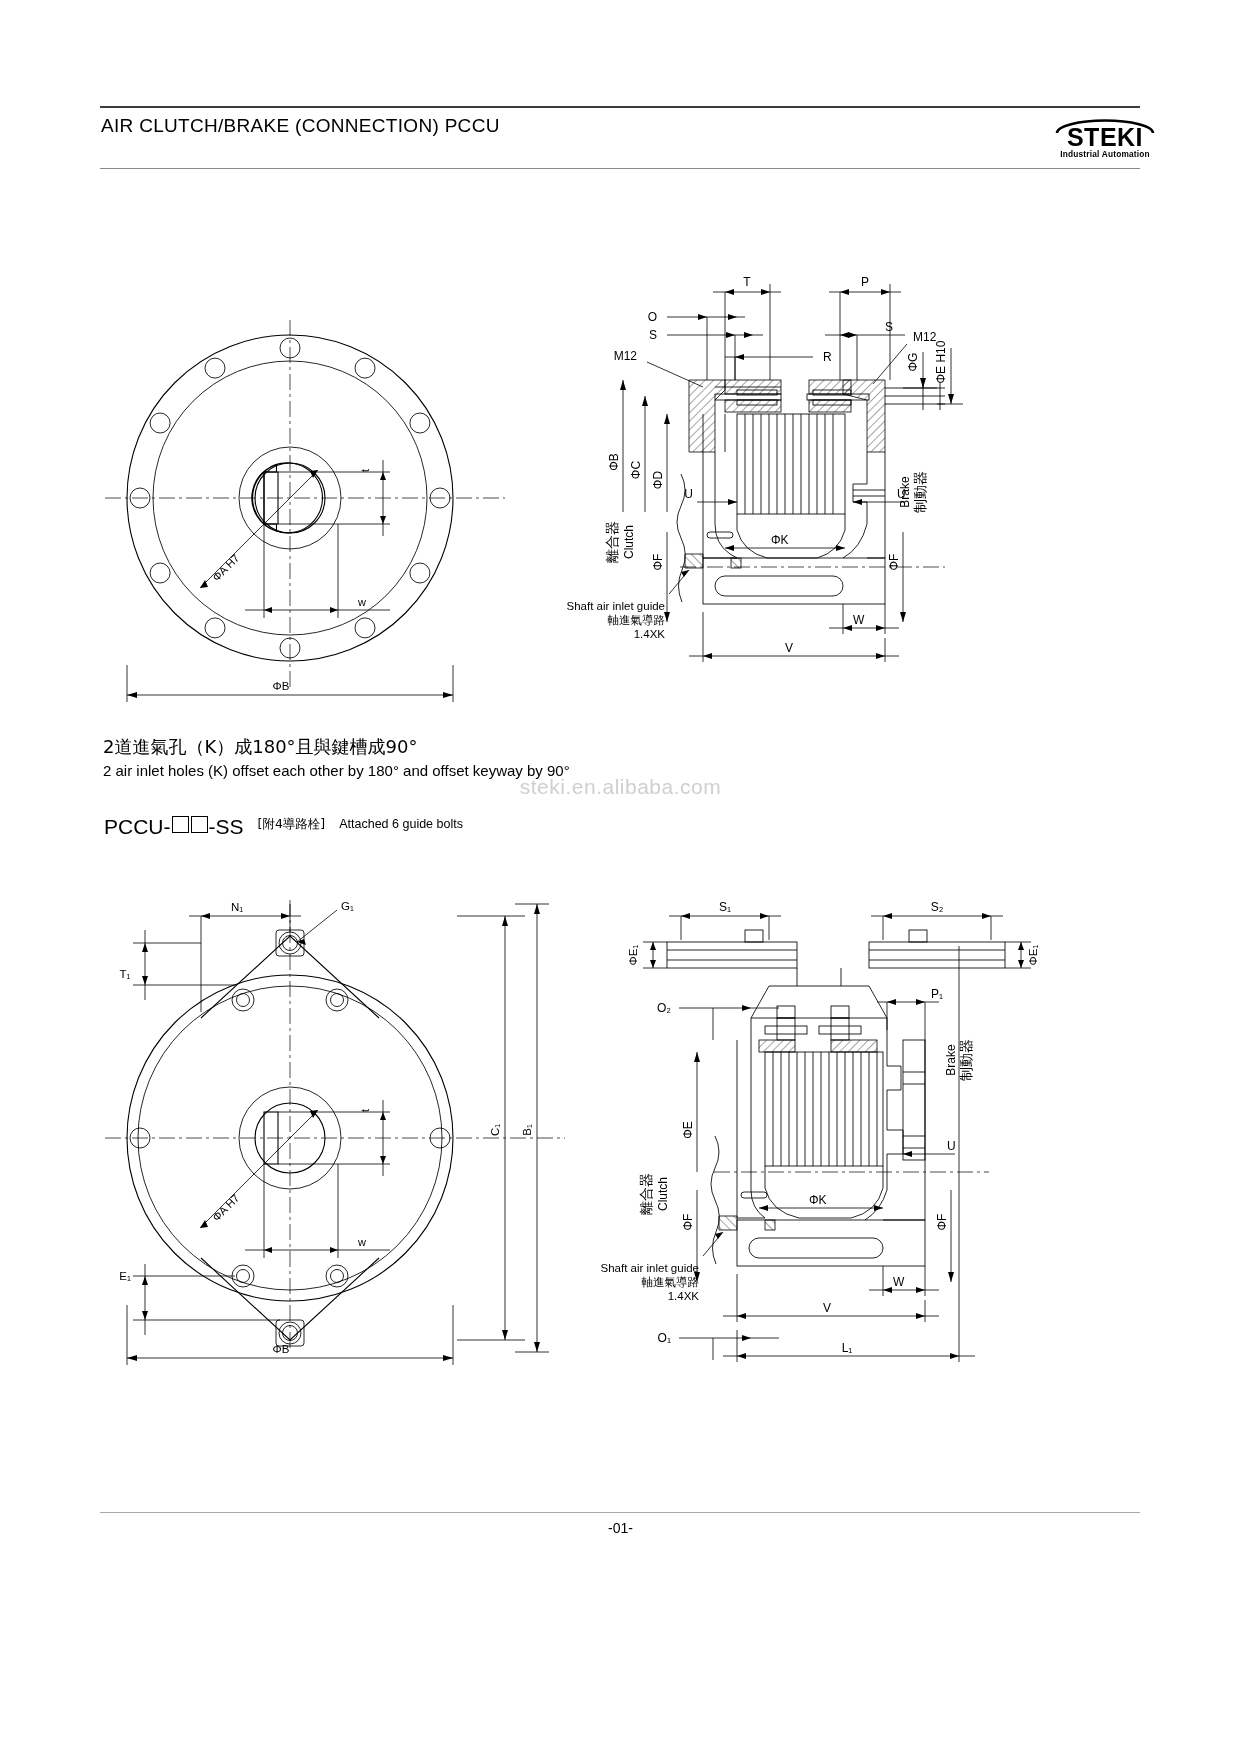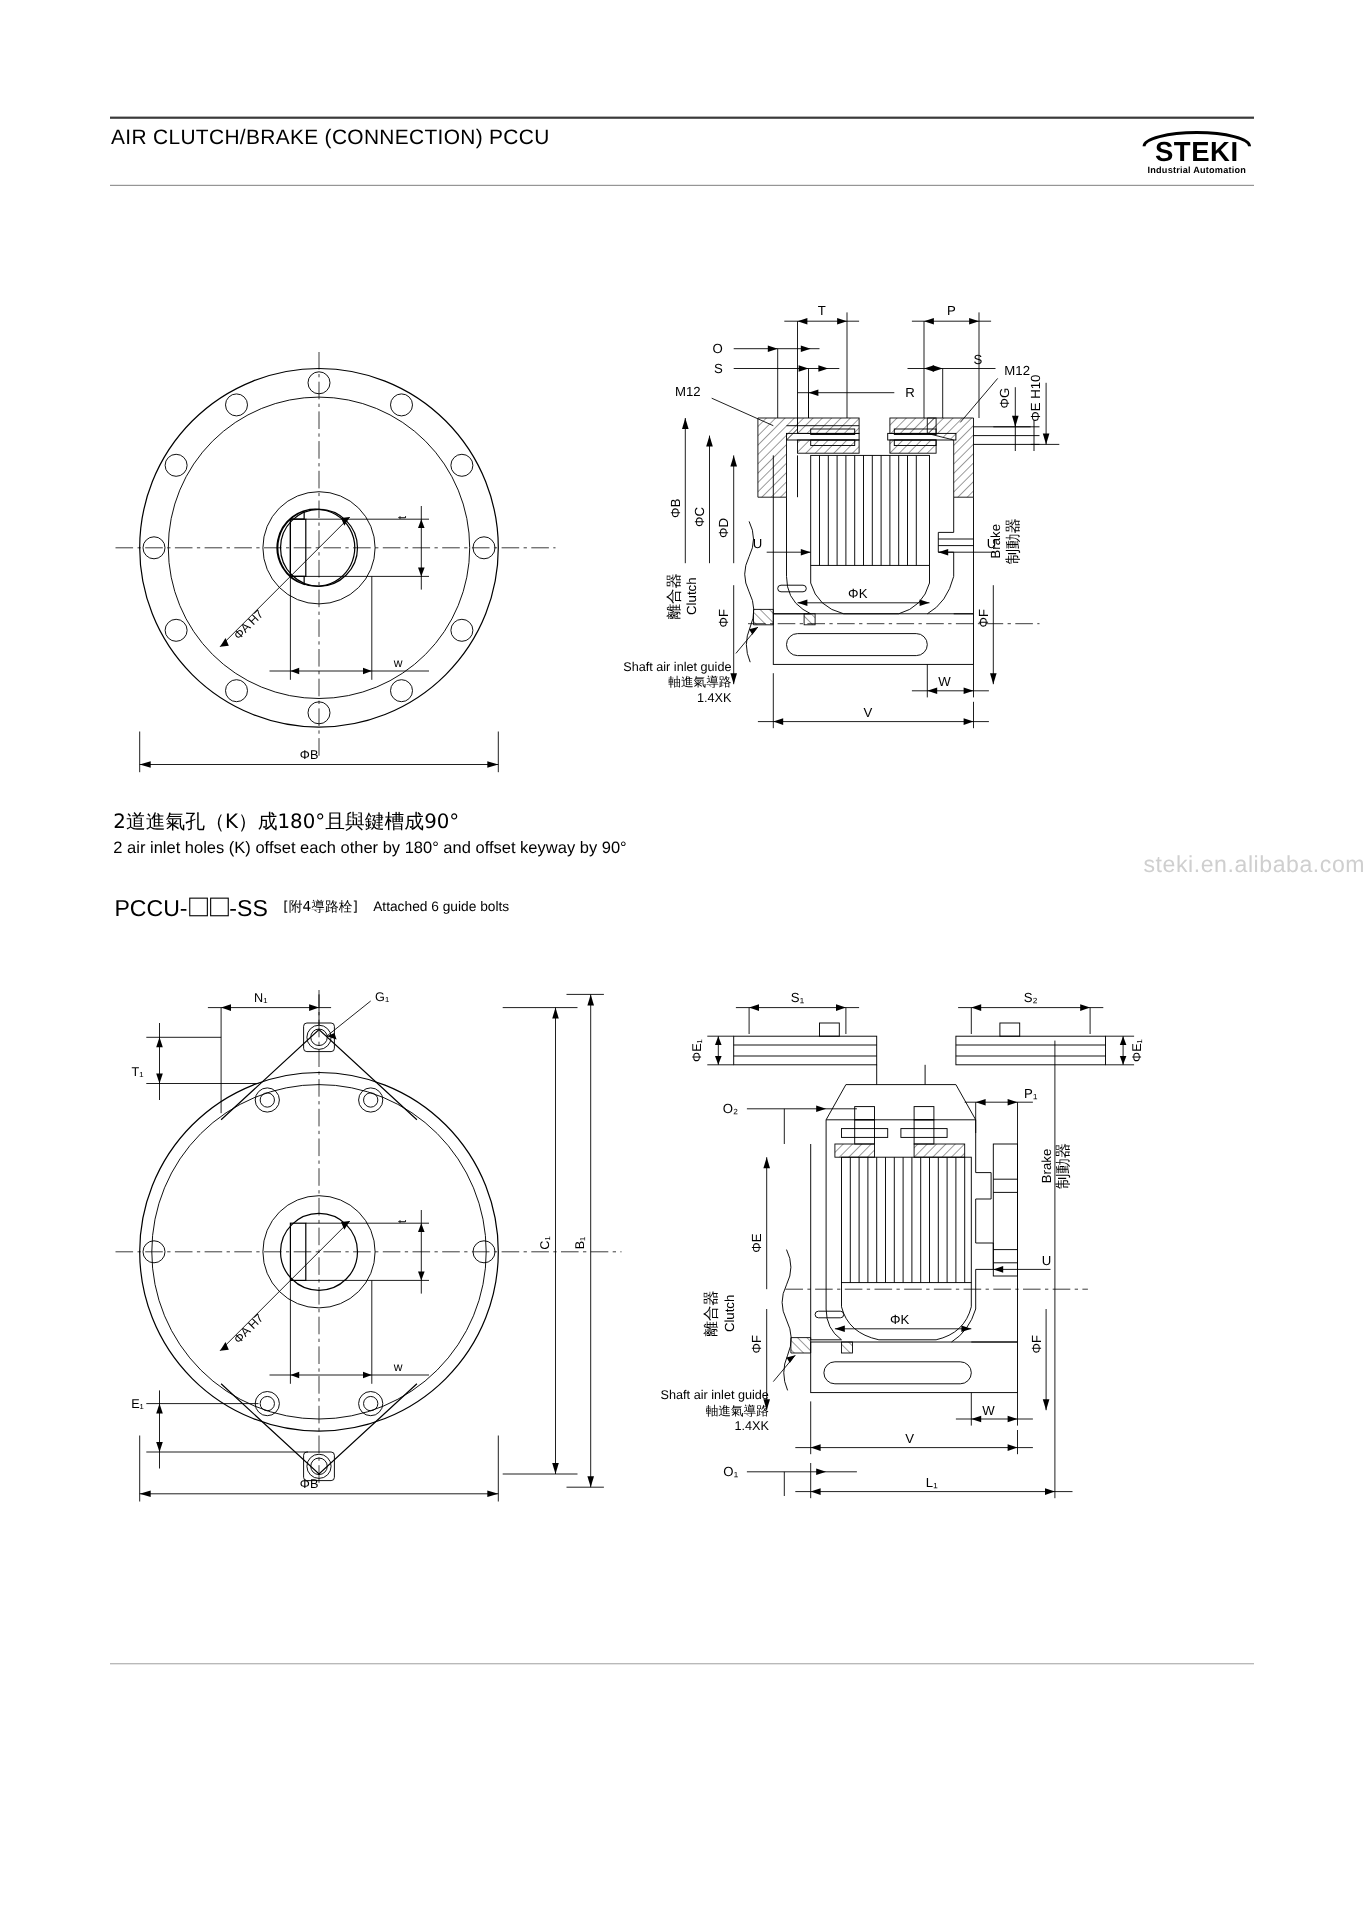--- a/index.html
+++ b/index.html
@@ -22,21 +22,21 @@
   .hdr-rule-bot {
     position:absolute; left:100px; top:168px; width:1040px; height:1px;
     background:#8a8a8a;
   }
   .page-title {
     position:absolute; left:101px; top:115px;
     font-size:19px; letter-spacing:.3px; font-weight:400;
     white-space:nowrap;
   }
   .logo {
-    position:absolute; right:101px; top:116px;
+    position:absolute; right:84px; top:116px;
     width:104px; height:44px;
   }
   .logo svg { display:block; }
 
   
   .sec-head { position:absolute; white-space:nowrap; }
   .sec-head .code { font-size:21px; vertical-align:middle; }
   .sec-head .sq {
     display:inline-block; width:17px; height:17px;
     border:1.6px solid #000; margin:0 1px; vertical-align:-2px;
@@ -52,21 +52,21 @@
     font-family:"DejaVu Sans", sans-serif;
     font-size:18px; white-space:nowrap;
   }
   .note-en {
     position:absolute; left:103px; top:762px;
     font-size:15px; white-space:nowrap;
   }
 
   .watermark {
     position:absolute; left:0; top:775px; width:100%;
-    text-align:right; font-size:21px; color:#cfcfcf;
+    text-align:center; font-size:21px; color:#cfcfcf;
     letter-spacing:.5px; pointer-events:none;
   }
 
   
   .ftr-rule {
     position:absolute; left:100px; top:1512px; width:1040px; height:1px;
     background:#a8a8a8;
   }
   .ftr-page {
     position:absolute; left:0; top:1520px; width:100%;
@@ -644,14 +644,15 @@
       <polygon points="104,342 96,344 99,349" fill="#000"></polygon>
       <g>
         <text x="80" y="382" font-size="11.5" text-anchor="end">Shaft air inlet guide</text>
         <text class="cjk" x="80" y="396" font-size="11.5" text-anchor="end">軸進氣導路</text>
         <text x="80" y="410" font-size="11.5" text-anchor="end">1.4XK</text>
       </g>
     </svg>
   </div>
 
   <div class="ftr-rule"></div>
+  <div class="ftr-page">-01-</div>
 
 </div>
 
 </body></html>

